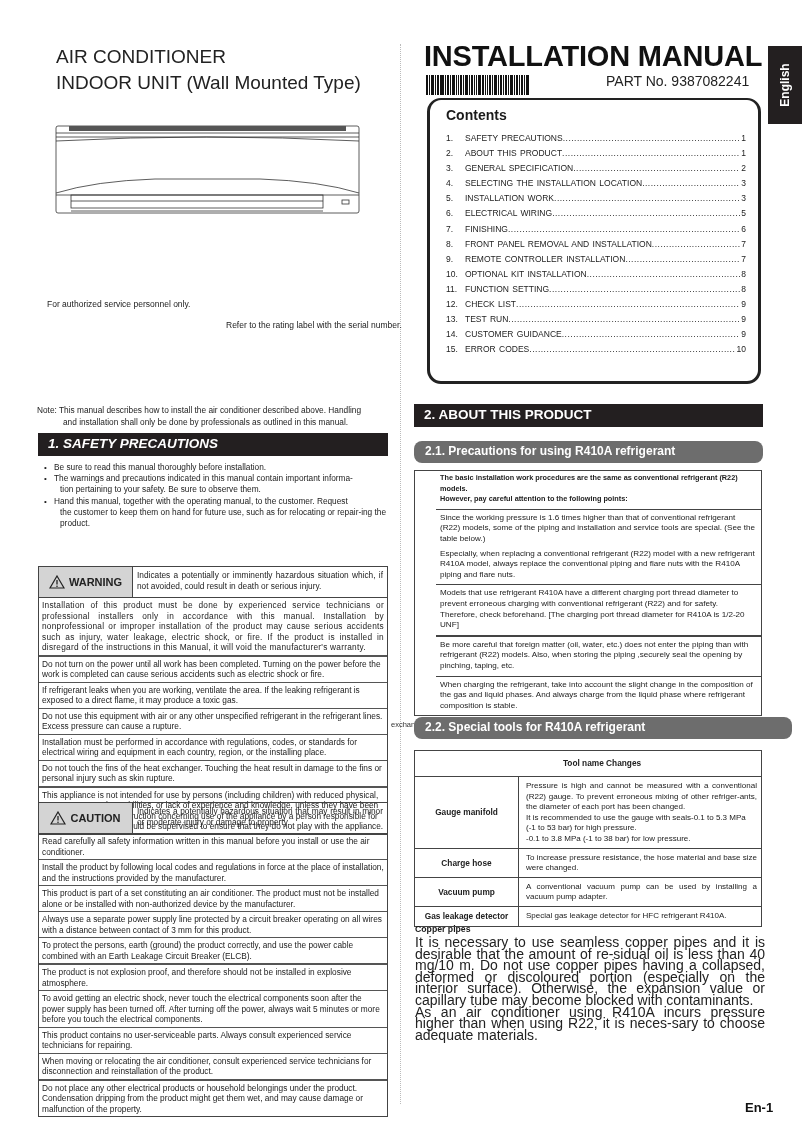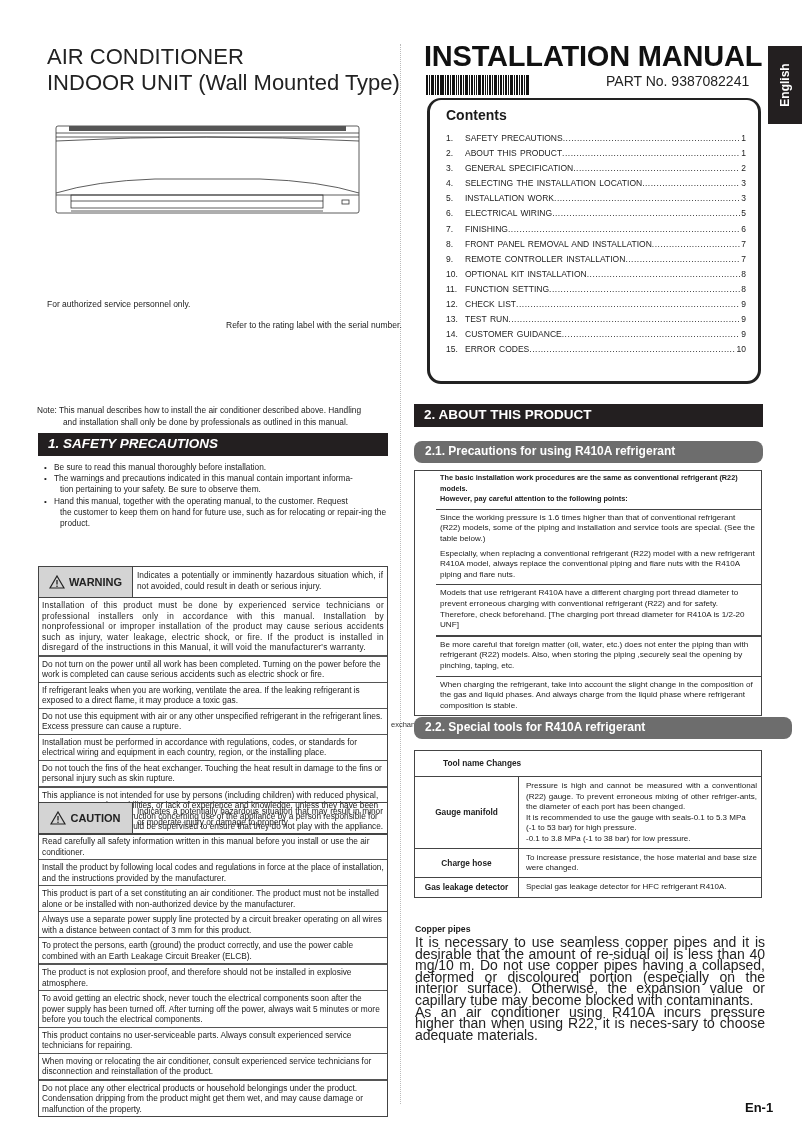--- a/index.html
+++ b/index.html
@@ -1,21 +1,21 @@
 <!DOCTYPE html>
 <html><head>
 <meta charset="utf-8">
 <style>
   * { box-sizing: border-box; margin: 0; padding: 0; }
   html, body { width: 802px; height: 1134px; background: #ffffff; }
   body { position: relative; font-family: "Liberation Sans", sans-serif; color: #1a1a1a; overflow: hidden; }
   .abs { position: absolute; }
 
   
-  .ac-title { left: 47px; top: 44px; font-size: 22px; line-height: 26px; color: #222; }
+  .ac-title { left: 56px; top: 44px; font-size: 19px; line-height: 26px; color: #222; }
   .ac-title div { white-space: nowrap; }
 
   
   .vdiv { left: 400px; top: 44px; height: 1060px; border-left: 1px dotted #bbb; }
 
   
   .im-title { left: 424px; top: 40px; font-size: 29px; font-weight: bold; letter-spacing: -0.2px; color: #111; white-space: nowrap; }
   .barcode { left: 426px; top: 75px; width: 118px; height: 20px; display: flex; align-items: stretch; gap: 1px; }
   .barcode span { background: #111; display: block; }
   .partno { left: 606px; top: 73px; font-size: 14px; color: #222; white-space: nowrap; }
@@ -66,21 +66,21 @@
   
   .r-table { width: 348px; border: 1px solid #444; font-size: 8.1px; line-height: 10.6px; color: #222; }
   .r-row { border-bottom: 1px solid #444; padding: 3px 4px 4px 4px; margin-left: 21px; }
   .r-row:last-child { border-bottom: none; }
   .r-row.first { font-weight: bold; font-size: 7.3px; padding-top: 2px; }
   .r-row p + p { margin-top: 4px; }
   .r-row.thick { border-bottom-width: 2px; }
 
   .tools { width: 348px; border-collapse: collapse; font-size: 8px; line-height: 10.5px; color: #222; }
   .tools td, .tools th { border: 1px solid #444; }
-  .tools th { font-weight: bold; font-size: 8.3px; height: 26px; text-align: left; padding-left: 28px; }
+  .tools th { font-weight: bold; font-size: 8.3px; height: 26px; text-align: center; padding-left: 28px; }
   .tools td.name { width: 104px; text-align: center; font-weight: bold; font-size: 8.3px; }
   .tools td.desc { padding: 3px 4px 3px 7px; }
 
   .copper-h { left: 415px; top: 924px; font-size: 8.7px; font-weight: bold; }
   .copper { left: 415px; top: 937px; width: 350px; font-size: 14px; line-height: 11.6px; color: #222; }
 
   .stray { left: 391px; top: 720px; font-size: 7.5px; color: #333; white-space: nowrap; }
 
   .pagenum { left: 745px; top: 1100px; font-size: 13px; font-weight: bold; color: #111; }
 </style>
@@ -346,20 +346,24 @@
       <div class="justify">Pressure is high and cannot be measured with a conventional (R22) gauge. To prevent erroneous mixing of other refriger-ants, the diameter of each port has been changed.</div>
       <div>It is recommended to use the gauge with seals-0.1 to 5.3 MPa (-1 to 53 bar) for high pressure.</div>
       <div>-0.1 to 3.8 MPa (-1 to 38 bar) for low pressure.</div>
     </td>
   </tr>
   <tr>
     <td class="name">Charge hose</td>
     <td class="desc justify" style="height:29px;">To increase pressure resistance, the hose material and base size were changed.</td>
   </tr>
   <tr>
+    <td class="name">Vacuum pump</td>
+    <td class="desc justify" style="height:29px;">A conventional vacuum pump can be used by installing a vacuum pump adapter.</td>
+  </tr>
+  <tr>
     <td class="name">Gas leakage detector</td>
     <td class="desc" style="height:20px;">Special gas leakage detector for HFC refrigerant R410A.</td>
   </tr>
 </tbody>
   </table>
 
 <div class="abs copper-h">Copper pipes</div>
 <div class="abs copper">
   <div class="justify">It is necessary to use seamless copper pipes and it is desirable that the amount of re-sidual oil is less than 40 mg/10 m. Do not use copper pipes having a collapsed, deformed or discoloured portion (especially on the interior surface). Otherwise, the expansion value or capillary tube may become blocked with contaminants.</div>
   <div class="justify">As an air conditioner using R410A incurs pressure higher than when using R22, it is neces-sary to choose adequate materials.</div>

